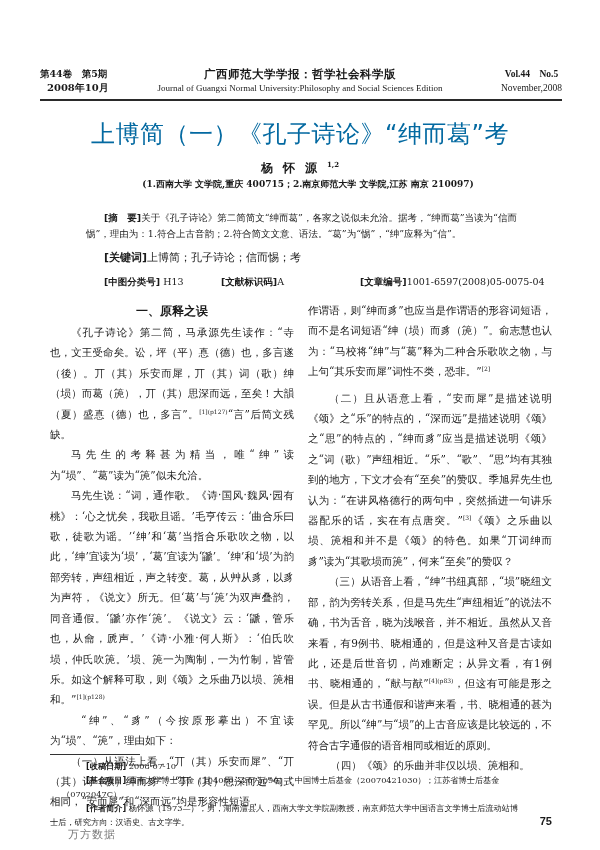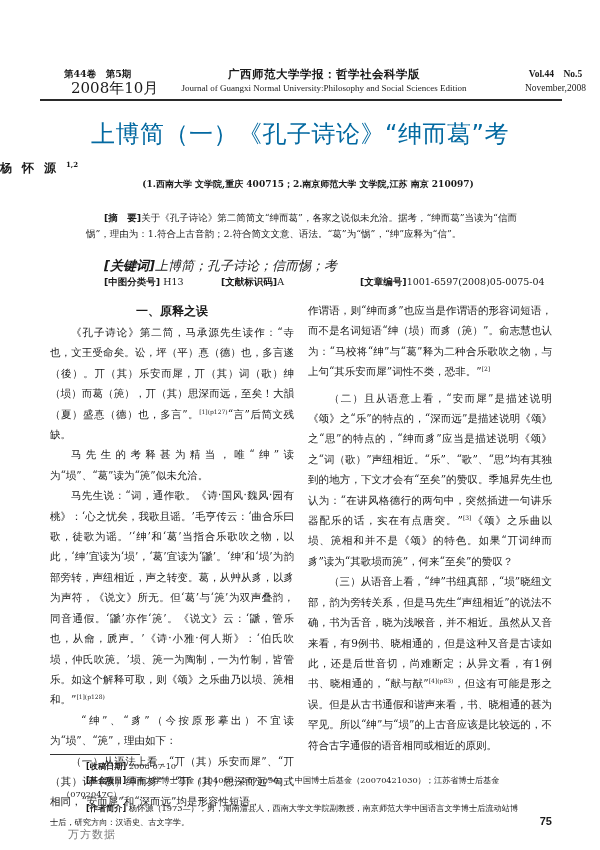--- a/index.html
+++ b/index.html
@@ -1,37 +1,37 @@
 <!DOCTYPE html>
 <html><head>
 <meta charset="utf-8">
 <style>
   * { margin: 0; padding: 0; box-sizing: border-box; }
   html, body { width: 600px; height: 850px; background: #ffffff; overflow: hidden; }
   body { position: relative; font-family: "DejaVu Serif", "Liberation Serif", serif; color: #1a1a1a; }
 
-  .header { position: absolute; left: 40px; top: 67px; width: 522px; height: 30px; margin-left: 24px; }
+  .header { position: absolute; left: 40px; top: 67px; width: 522px; height: 30px; }
   .hdr-left { position: absolute; left: 0; top: 0; font-size: 9.5px; font-weight: bold; line-height: 14px; }
-  .hdr-left .l2 { padding-left: 7px; font-weight: normal; font-size: 15px; }
+  .hdr-left .l2 { padding-left: 7px; font-weight: bold; font-size: 10px; }
   .hdr-center { position: absolute; left: 80px; width: 360px; top: 0; text-align: center; }
   .hdr-center .cn { font-size: 11.5px; font-weight: bold; line-height: 14px; letter-spacing: 0.5px; }
   .hdr-center .en { font-family: "Liberation Serif", serif; font-size: 9px; line-height: 14px; }
   .hdr-right { position: absolute; right: 0; top: 0; text-align: center; font-family: "Liberation Serif", serif; font-size: 9.5px; font-weight: bold; line-height: 14px; }
   .hdr-right .l2 { font-weight: normal; }
   .hdr-rule { position: absolute; left: 40px; top: 99px; width: 522px; height: 2px; background: #2a2a2a; }
 
   .title { position: absolute; left: 0; width: 600px; top: 118px; text-align: center; font-size: 24px; letter-spacing: 0.5px; font-family: "DejaVu Sans", "Liberation Sans", sans-serif; font-weight: normal; color: #0369a1; }
-  .author { position: absolute; left: 0; width: 600px; top: 160px; font-size: 12px; font-weight: bold; letter-spacing: 10px; }
+  .author { position: absolute; left: 0; width: 600px; top: 160px; text-align: center; font-size: 12px; font-weight: bold; letter-spacing: 10px; }
   .author sup { font-size: 7px; letter-spacing: 0; vertical-align: super; }
   .affil { position: absolute; left: 0; width: 600px; top: 178px; text-align: center; font-size: 9px; font-weight: bold; margin-left: 8px; }
 
   .abstract { position: absolute; left: 86px; width: 440px; top: 210px; font-size: 9.5px; line-height: 16px; }
   .abstract .lbl { font-weight: bold; font-family: "DejaVu Sans", sans-serif; }
   .abstract p { text-indent: 18px; }
-  .keywords { position: absolute; left: 104px; top: 258px; font-size: 13px; line-height: 16px; font-style: italic; }
+  .keywords { position: absolute; left: 104px; top: 250px; font-size: 11px; line-height: 16px; }
   .keywords .lbl, .classrow .lbl { font-weight: bold; font-family: "DejaVu Sans", sans-serif; }
   .classrow { position: absolute; left: 104px; top: 274px; width: 440px; font-size: 9.5px; line-height: 16px; }
   .classrow span.cell { position: absolute; top: 0; white-space: nowrap; }
 
   .col { position: absolute; top: 300px; width: 244px; font-size: 10.5px; line-height: 20.4px; text-align: justify; }
   .col.left { left: 50px; }
   .col.right { left: 308px; }
   .col p { text-indent: 21px; }
   .col p.cont { text-indent: 0; }
   .col p.deep { text-indent: 31px; }
@@ -90,20 +90,21 @@
   <p>马先生的考释甚为精当，唯“绅”读为“埙”、“葛”读为“箎”似未允洽。</p>
   <p><span>马先生说：“词，通作歌。《诗·国风·魏风·园有桃》：‘心之忧矣，我歌且谣。’毛亨传云：‘曲合乐曰歌，徒歌为谣。’‘绅’和‘葛’当指合乐歌吹之物，以此，‘绅’宜读为‘埙’，‘葛’宜读为‘鼶’。‘绅’和‘埙’为韵部旁转，声纽相近，声之转变。葛，从艸从豸，以豸为声符，《说文》所无。但‘葛’与‘箎’为双声叠韵，同音通假。‘鼶’亦作‘箎’。《说文》云：‘鼶，管乐也，从龠，虒声。’《诗·小雅·何人斯》：‘伯氏吹埙，仲氏吹箎。’埙、箎一为陶制，一为竹制，皆管乐。如这个解释可取，则《颂》之乐曲乃以埙、箎相和。”</span><sup>[1](p128)</sup></p>
   <p class="deep">“绅”、“豸”（今按原形摹出）不宜读为“埙”、“箎”，理由如下：</p>
   <p>（一）从语法上看，“丌（其）乐安而犀”、“丌（其）词（歌）绅而豸”、“丌（其）思深而远”句式相同，“安而犀”和“深而远”均是形容性短语，</p>
 </div>
 
 <div class="col right">
   <p class="cont"><span>作谓语，则“绅而豸”也应当是作谓语的形容词短语，而不是名词短语“绅（埙）而豸（箎）”。俞志慧也认为：“马校将“绅”与“葛”释为二种合乐歌吹之物，与上句“其乐安而犀”词性不类，恐非。”</span><sup>[2]</sup></p>
   <p style="margin-top:6px"><span>（二）且从语意上看，“安而犀”是描述说明《颂》之“乐”的特点的，“深而远”是描述说明《颂》之“思”的特点的，“绅而豸”应当是描述说明《颂》之“词（歌）”声纽相近。“乐”、“歌”、“思”均有其独到的地方，下文才会有“至矣”的赞叹。季旭昇先生也认为：“在讲风格德行的两句中，突然插进一句讲乐器配乐的话，实在有点唐突。”</span><sup>[3]</sup><span>《颂》之乐曲以埙、箎相和并不是《颂》的特色。如果“丌词绅而豸”读为“其歌埙而箎”，何来“至矣”的赞叹？</span></p>
   <p><span>（三）从语音上看，“绅”书纽真部，“埙”晓纽文部，韵为旁转关系，但是马先生“声纽相近”的说法不确，书为舌音，晓为浅喉音，并不相近。虽然从又音来看，有9例书、晓相通的，但是这种又音是古读如此，还是后世音切，尚难断定；从异文看，有1例书、晓相通的，“献与猷”</span><sup>[4](p83)</sup><span>，但这有可能是形之误。但是从古书通假和谐声来看，书、晓相通的甚为罕见。所以“绅”与“埙”的上古音应该是比较远的，不符合古字通假的语音相同或相近的原则。</span></p>
+  <p class="center-line">（四）《颂》的乐曲并非仅以埙、箎相和。</p>
 </div>
 
 <div class="fn-rule"></div>
 <div class="footnotes">
   <div class="fn"><span class="lbl">[收稿日期]</span> <span>2008-07-10</span></div>
   <div class="fn"><span class="lbl">[基金项目]</span> <span>西南大学博士基金（104080—2071090）；中国博士后基金（20070421030）；江苏省博士后基金（0702047C）。</span></div>
   <div class="fn"><span class="lbl">[作者简介]</span> <span>杨怀源（1973—），男，湖南澧县人，西南大学文学院副教授，南京师范大学中国语言文学博士后流动站博</span></div>
   <div class="fn cont">士后，研究方向：汉语史、古文字学。</div>
 </div>
 

